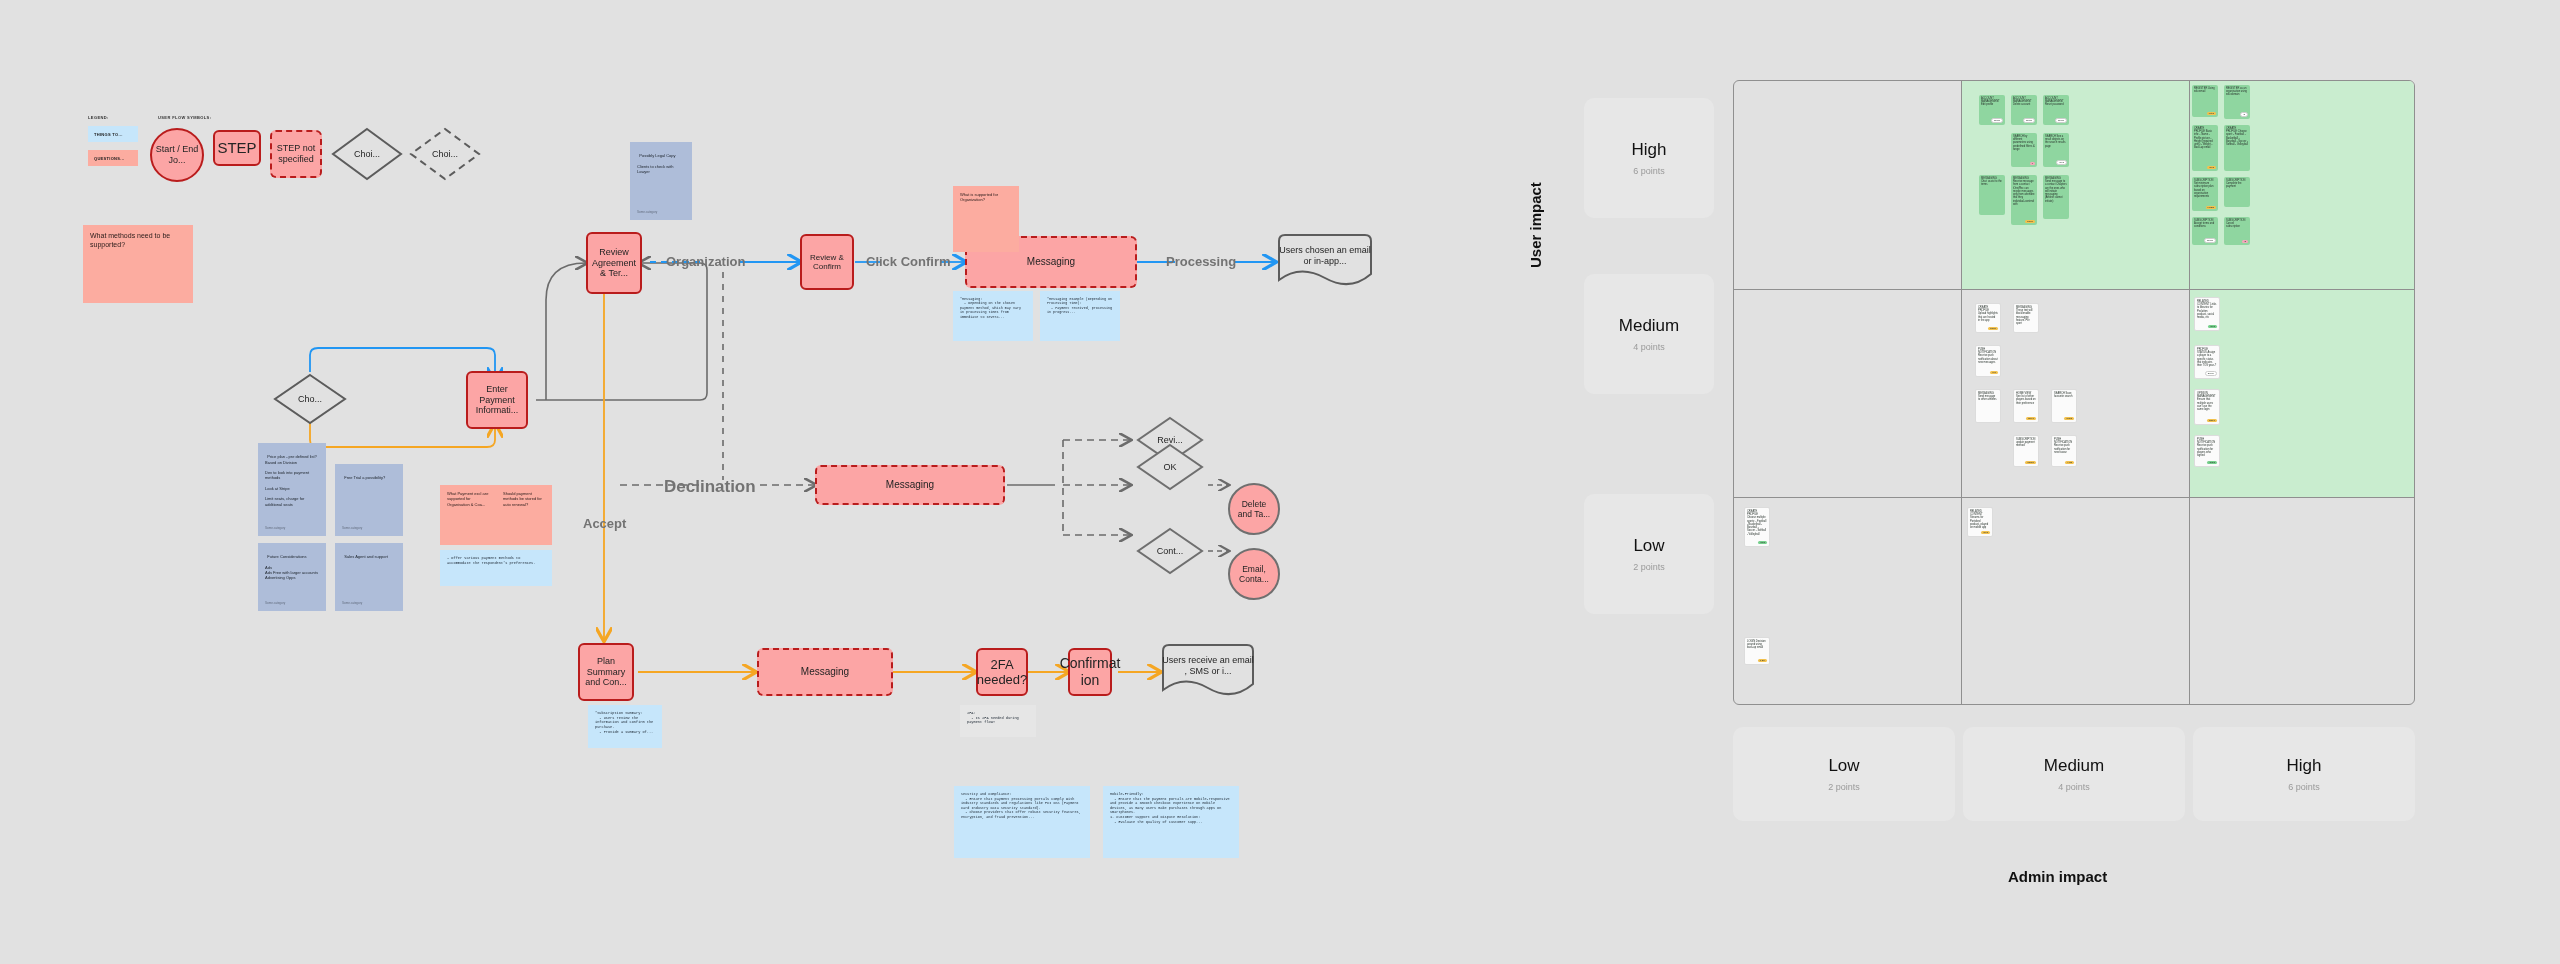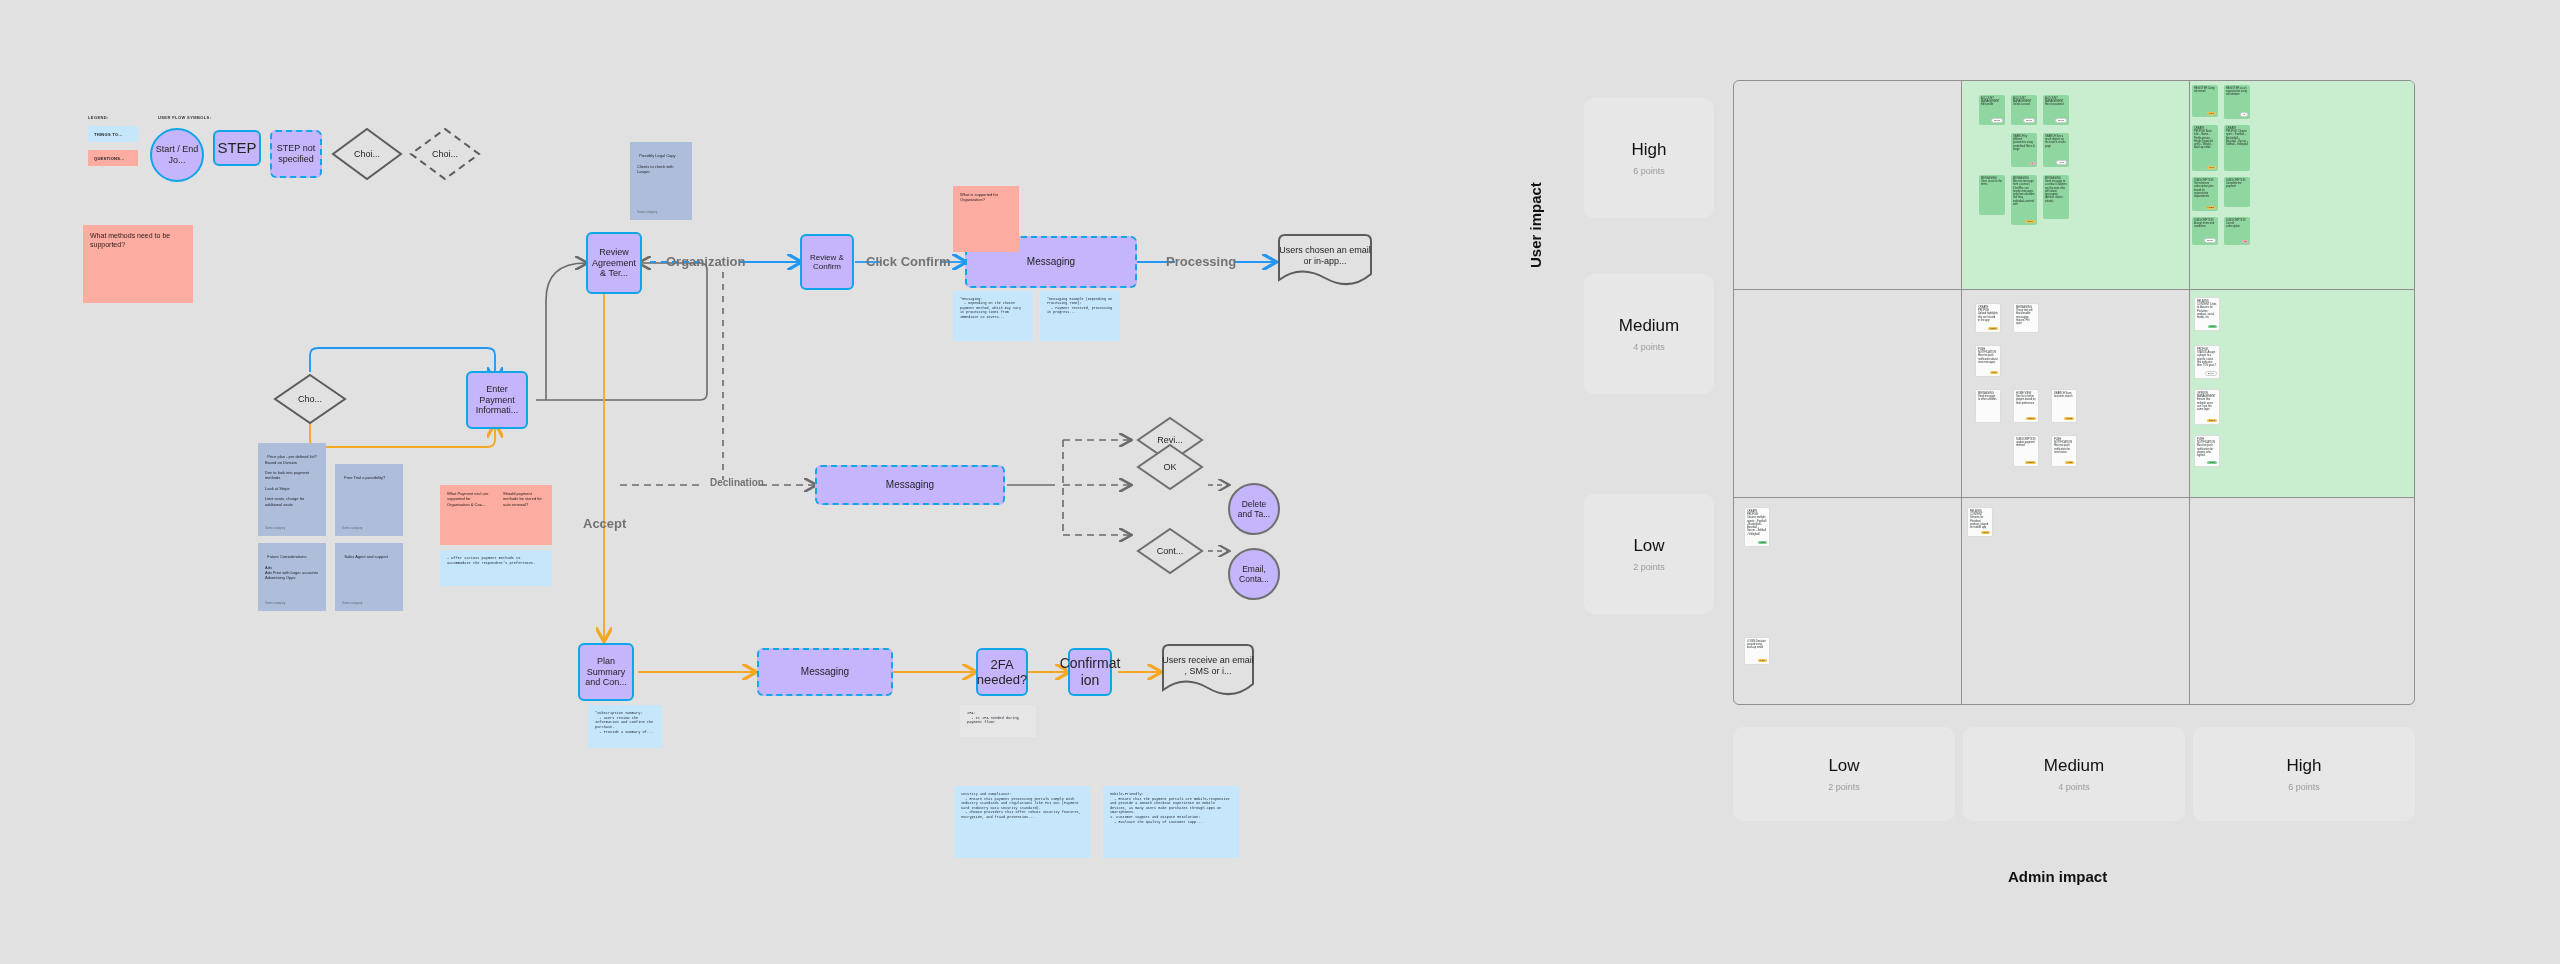--- a/index.html
+++ b/index.html
@@ -2,22 +2,22 @@
 <html><head>
 <meta charset="utf-8">
 <style>
   html,body{margin:0;padding:0;background:#e1e1e1;}
   body{width:2560px;height:964px;position:relative;overflow:hidden;
        font-family:"Liberation Sans",sans-serif;color:#1a1a1a;}
   .abs{position:absolute;}
 
   
   .node{position:absolute;box-sizing:border-box;display:flex;align-items:center;
-        justify-content:center;text-align:center;border:2px solid #0ea5e9;
-        background:#c4b5fd;color:#242424;line-height:1.18;}
+        justify-content:center;text-align:center;border:2px solid #b91c1c;
+        background:#fca5a5;color:#242424;line-height:1.18;}
   .node.rect{border-radius:6px;}
   .node.dashed{border-style:dashed;border-radius:6px;}
   .node.circle{border-radius:50%;}
   .node.diamond{border:none;background:transparent;}
   .diamond .dshape{position:absolute;inset:0;}
   .diamond .lbl{position:relative;z-index:2;}
 
   
   .doc{position:absolute;}
   .doc .lbl{position:absolute;left:0;right:0;top:30%;text-align:center;
@@ -180,21 +180,21 @@
   <svg class="dshape" viewBox="0 0 76 54">
       <polygon points="38,3 73,27 38,51 3,27" fill="#e1e1e1" stroke="#5c5c5c" stroke-width="2"></polygon>
     </svg>
   <span class="lbl">Cho...</span>
 </div>
 
 <div class="node rect" style="left:466px;top:371px;width:62px;height:58px;font-size:9px;padding:0 3px;">
   <span>Enter Payment Informati...</span>
 </div>
 
-<div class="conlabel" style="left:710px;top:477px;font-size:10px;">Declination</div>
+<div class="conlabel" style="left:664px;top:477px;font-size:17px;">Declination</div>
 <div class="conlabel" style="left:583px;top:516px;font-size:13px;">Accept</div>
 
 <div class="node dashed" style="left:815px;top:465px;width:190px;height:40px;font-size:10px;">
   <span>Messaging</span>
 </div>
 
 <div class="node diamond" style="left:1135px;top:415px;width:70px;height:50px;font-size:9px;">
   <svg class="dshape" viewBox="0 0 70 50">
       <polygon points="35,3 67,25 35,47 3,25" fill="#e1e1e1" stroke="#6f6f6f" stroke-width="2"></polygon>
     </svg>

